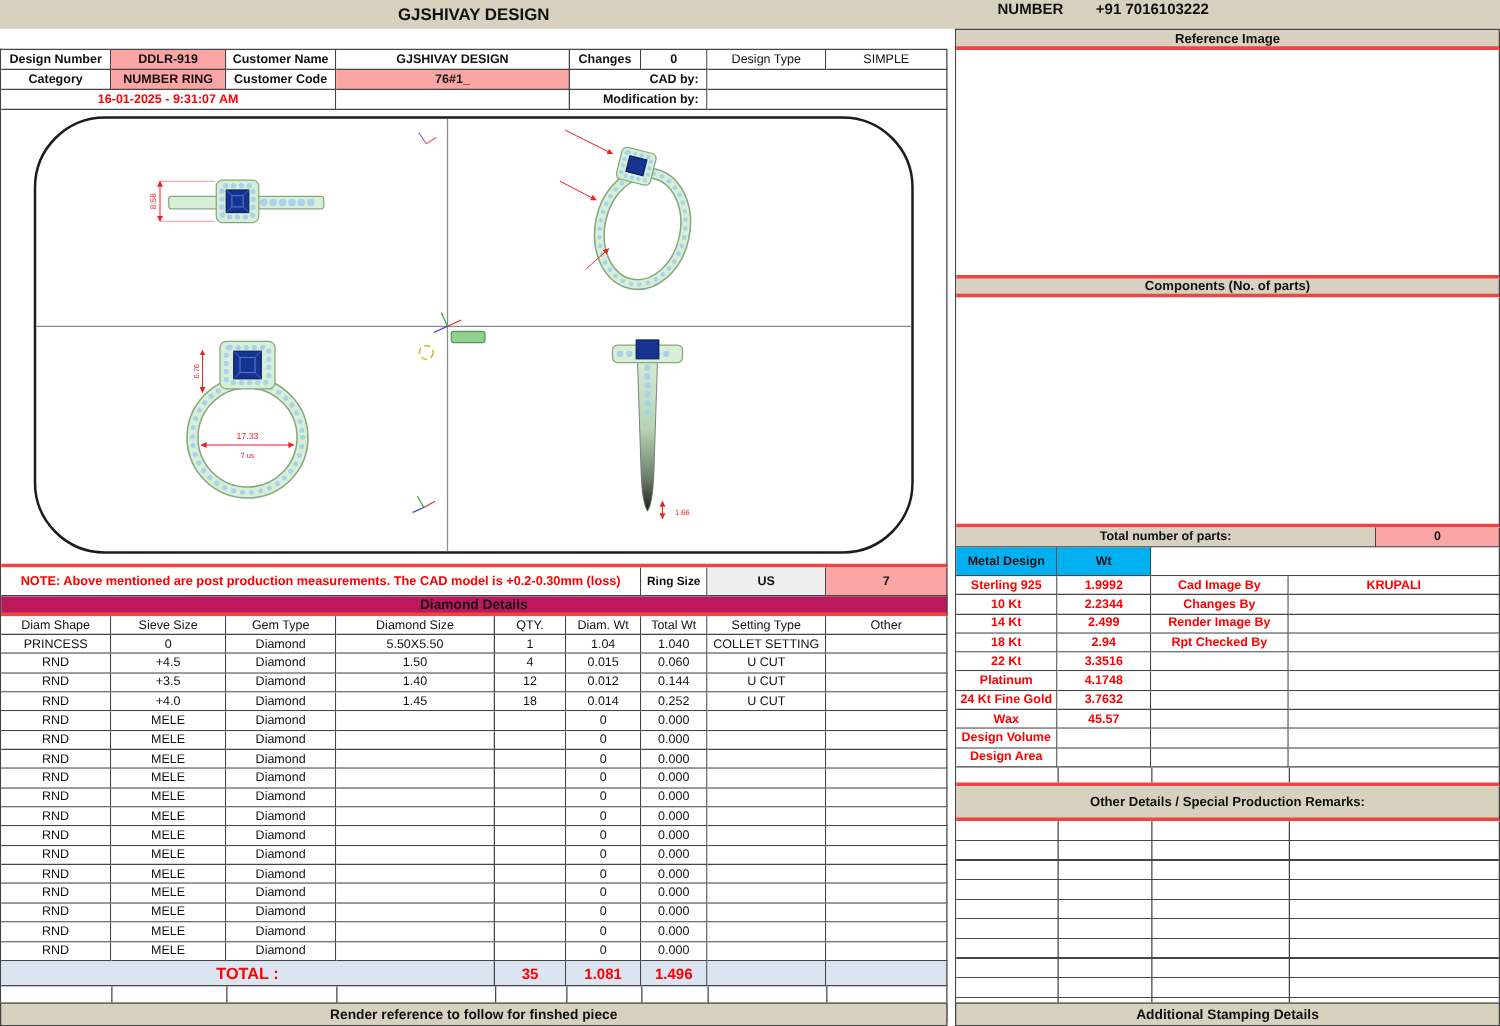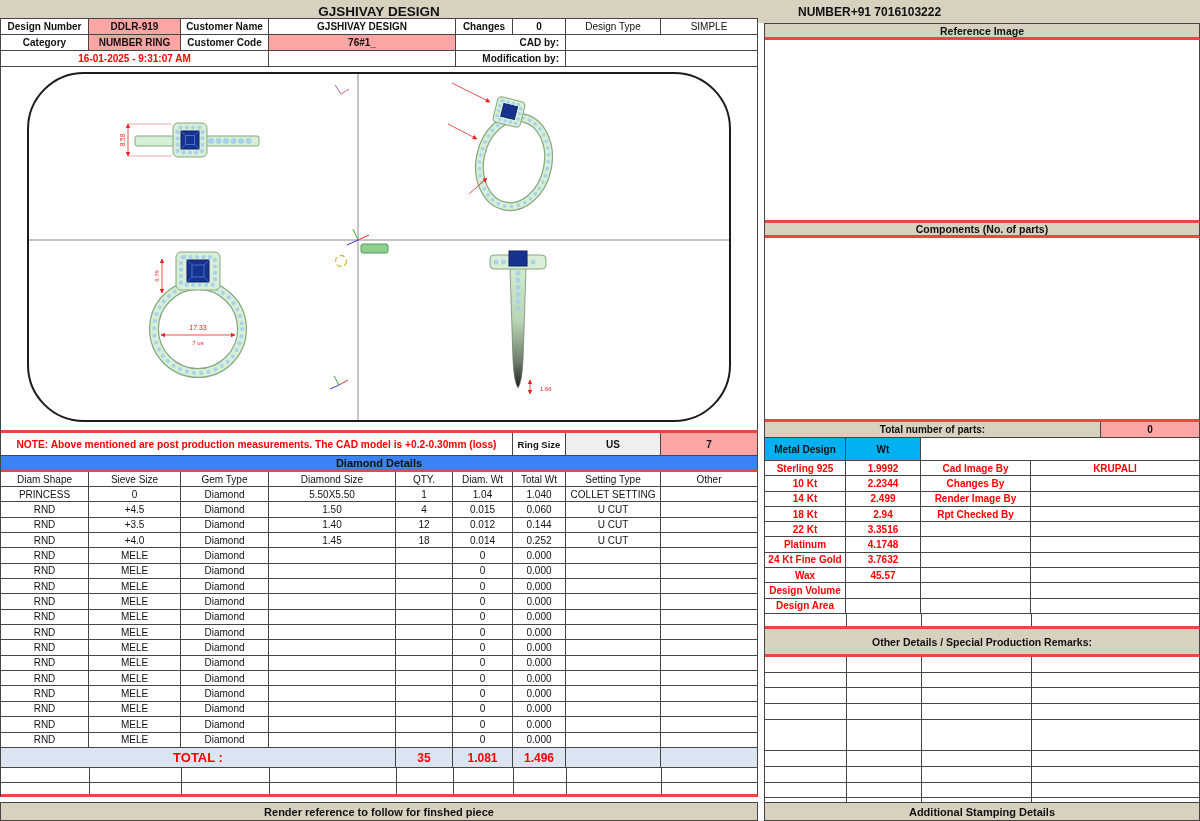--- a/index.html
+++ b/index.html
@@ -3,31 +3,31 @@
 <meta charset="utf-8">
 <style>
 *{margin:0;padding:0;box-sizing:border-box}
 html,body{width:1200px;height:821px}
 body{position:relative;font-family:"Liberation Sans","DejaVu Sans",sans-serif;background:#fff;color:#111;font-size:10.5px}
 svg text{font-family:"Liberation Sans","DejaVu Sans",sans-serif}
 .abs{position:absolute}
 .bar{background:#d8d1c0}
 .topbar{left:0;top:0;width:1200px;height:23px}
 .topbar .title{position:absolute;left:0;top:0;width:758px;height:23px;display:flex;align-items:center;justify-content:center;font-weight:bold;font-size:13.5px}
-.topbar .num{position:absolute;left:798px;top:0;height:23px;display:flex;align-items:center;font-weight:bold;font-size:12px}
-.lp{left:0;top:18px;width:758px;border-top:1px solid #454545;border-left:1px solid #454545}
+.topbar .num{position:absolute;left:798px;top:0;height:23px;display:flex;align-items:flex-start;gap:26px;font-weight:bold;font-size:12px}
+.lp{left:0;top:39px;width:758px;border-top:1px solid #454545;border-left:1px solid #454545}
 .rp{left:764px;top:23px;width:436px;border-top:1px solid #454545;border-left:1px solid #454545}
 .r{display:grid}
 .c{border-right:1px solid #454545;border-bottom:1px solid #454545;display:flex;align-items:center;justify-content:center;overflow:hidden;white-space:nowrap;background:#fff;font-size:10px}
 .blk{border-right:1px solid #454545;border-bottom:3px solid #ef4444;background:#fff}
 .hdr{display:flex;align-items:center;justify-content:center;font-weight:bold;font-size:10.5px}
 .tan{background:#d8d1c0}
 .yellow{background:#fca5a5}
 .cyan{background:#00b0f0}
-.blue{background:#3b82f6}
+.blue{background:#be185d}
 .tblue{background:#dbe5f1}
 .b{font-weight:bold}
 .red{color:#f00}
 .rt{justify-content:flex-end;padding-right:6px}
 .empties-left{background-image:linear-gradient(#454545,#454545),linear-gradient(#454545,#454545),linear-gradient(#454545,#454545),linear-gradient(#454545,#454545),linear-gradient(#454545,#454545),linear-gradient(#454545,#454545),linear-gradient(#454545,#454545),linear-gradient(#454545,#454545),linear-gradient(#454545,#454545);background-repeat:no-repeat;background-size:1px 100%,1px 100%,1px 100%,1px 100%,1px 100%,1px 100%,1px 100%,1px 100%,100% 1px;background-position:88px 0,180px 0,268px 0,395px 0,452px 0,512px 0,565px 0,660px 0,0 14px}
 .grid-right{background-image:linear-gradient(#454545,#454545),linear-gradient(#454545,#454545),linear-gradient(#454545,#454545);background-repeat:no-repeat;background-size:1px 100%,1px 100%,1px 100%;background-position:81px 0,156px 0,266px 0}
 .remarks-grid{background-image:repeating-linear-gradient(to bottom,rgba(0,0,0,0) 0 14.7px,#454545 14.7px 15.7px),linear-gradient(#454545,#454545),linear-gradient(#454545,#454545),linear-gradient(#454545,#454545);background-repeat:no-repeat;background-size:100% 100%,1px 100%,1px 100%,1px 100%;background-position:0 0,81px 0,156px 0,266px 0}
 .foot{border:1px solid #454545;font-size:11px}
 </style>
 </head>

